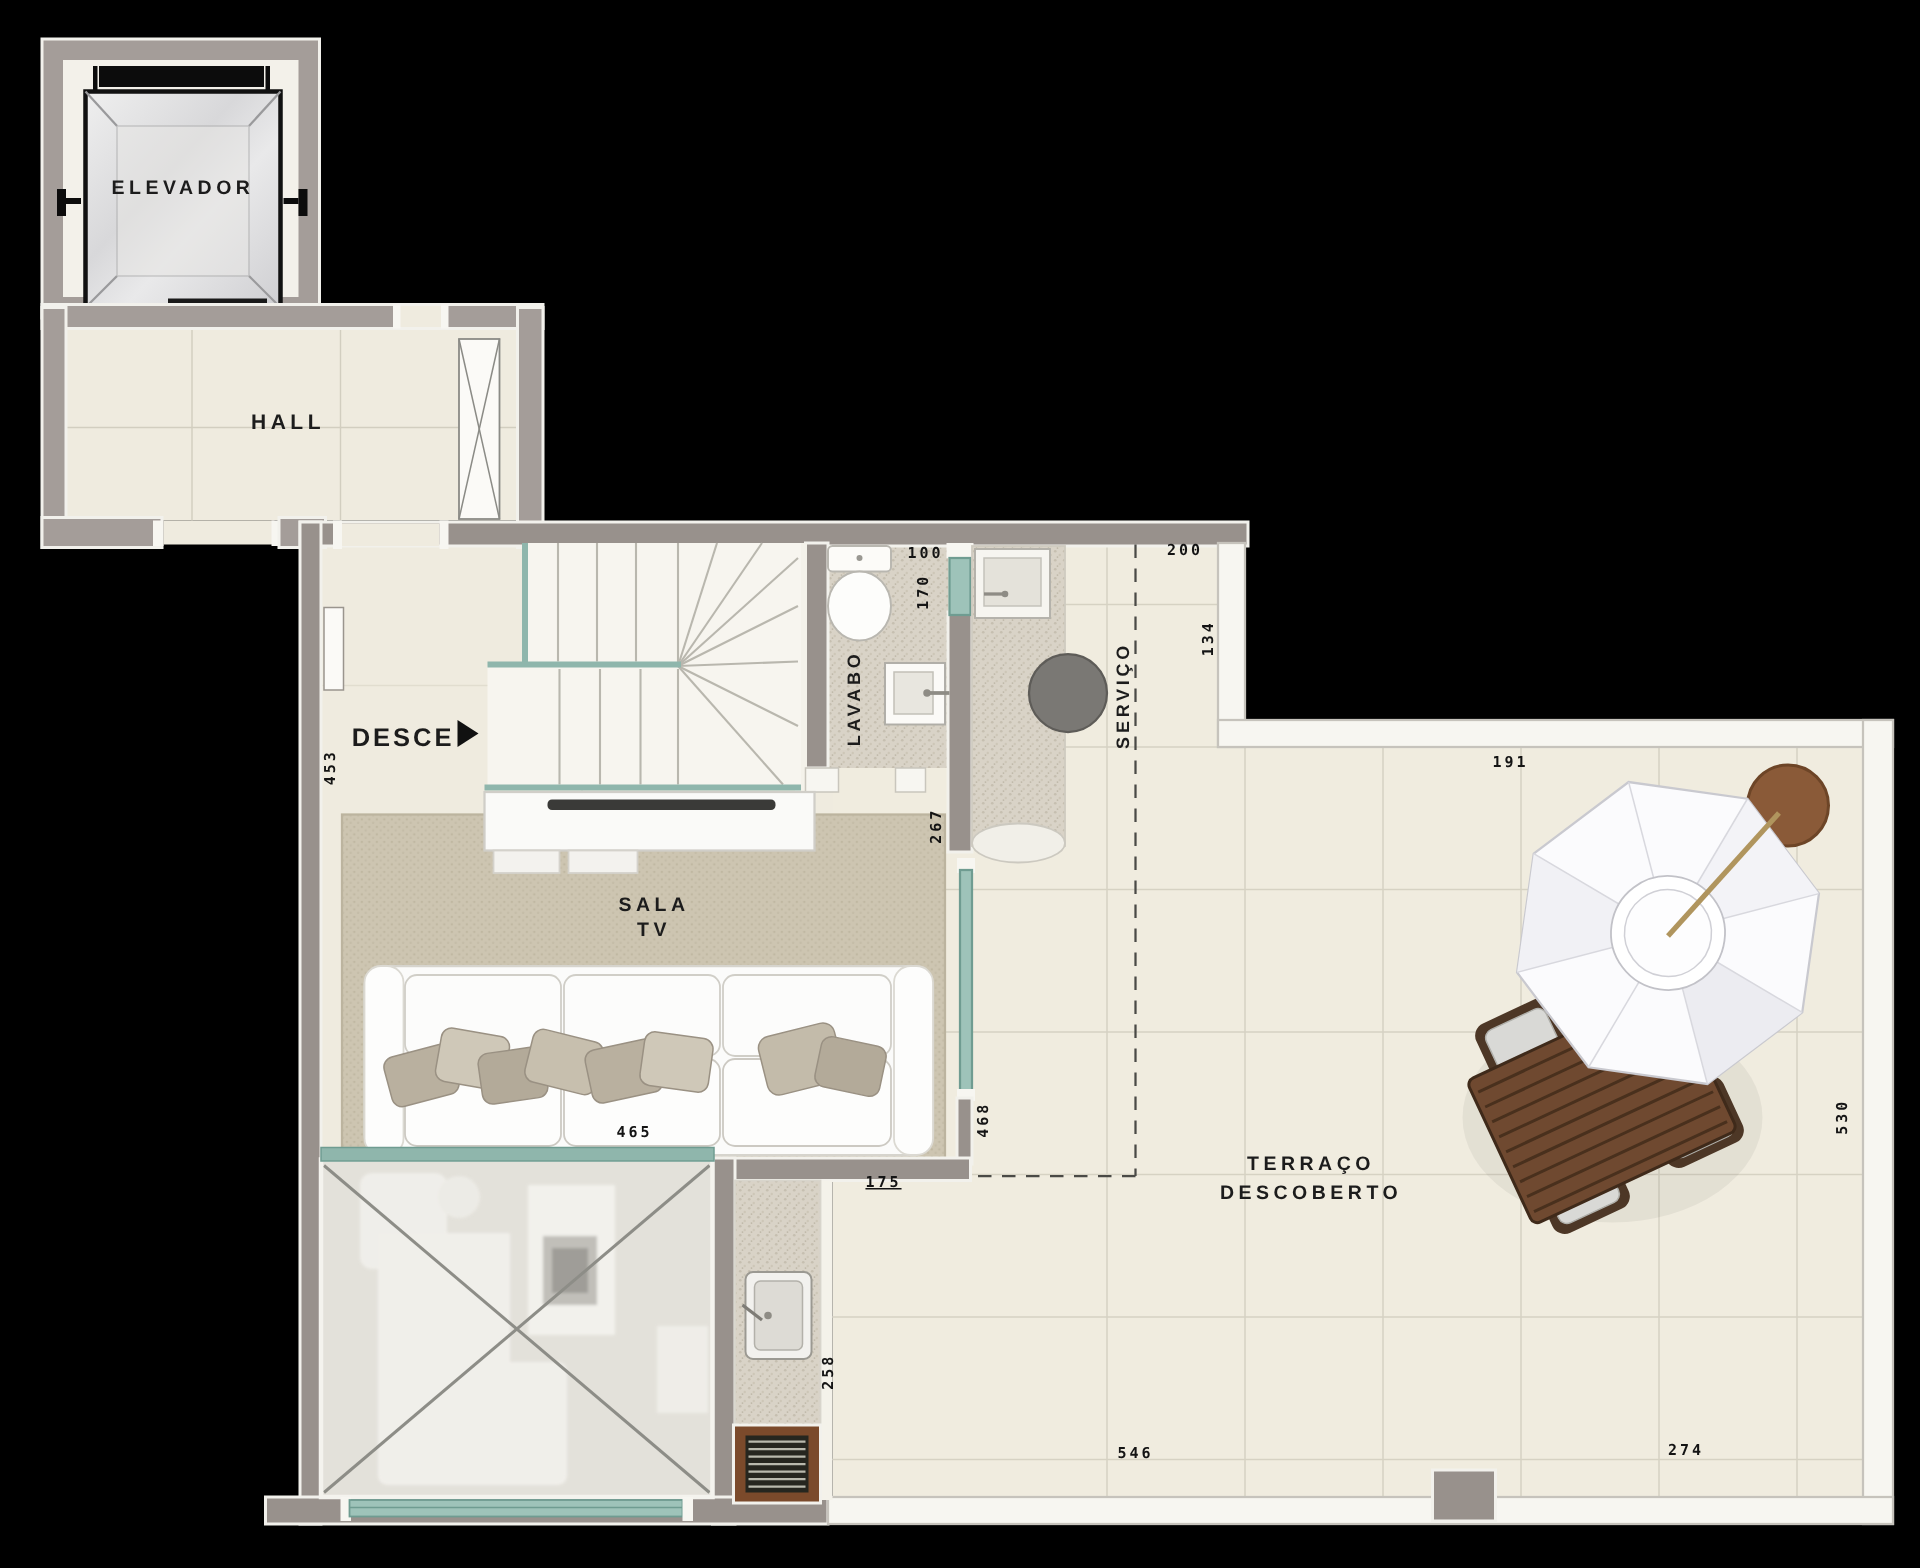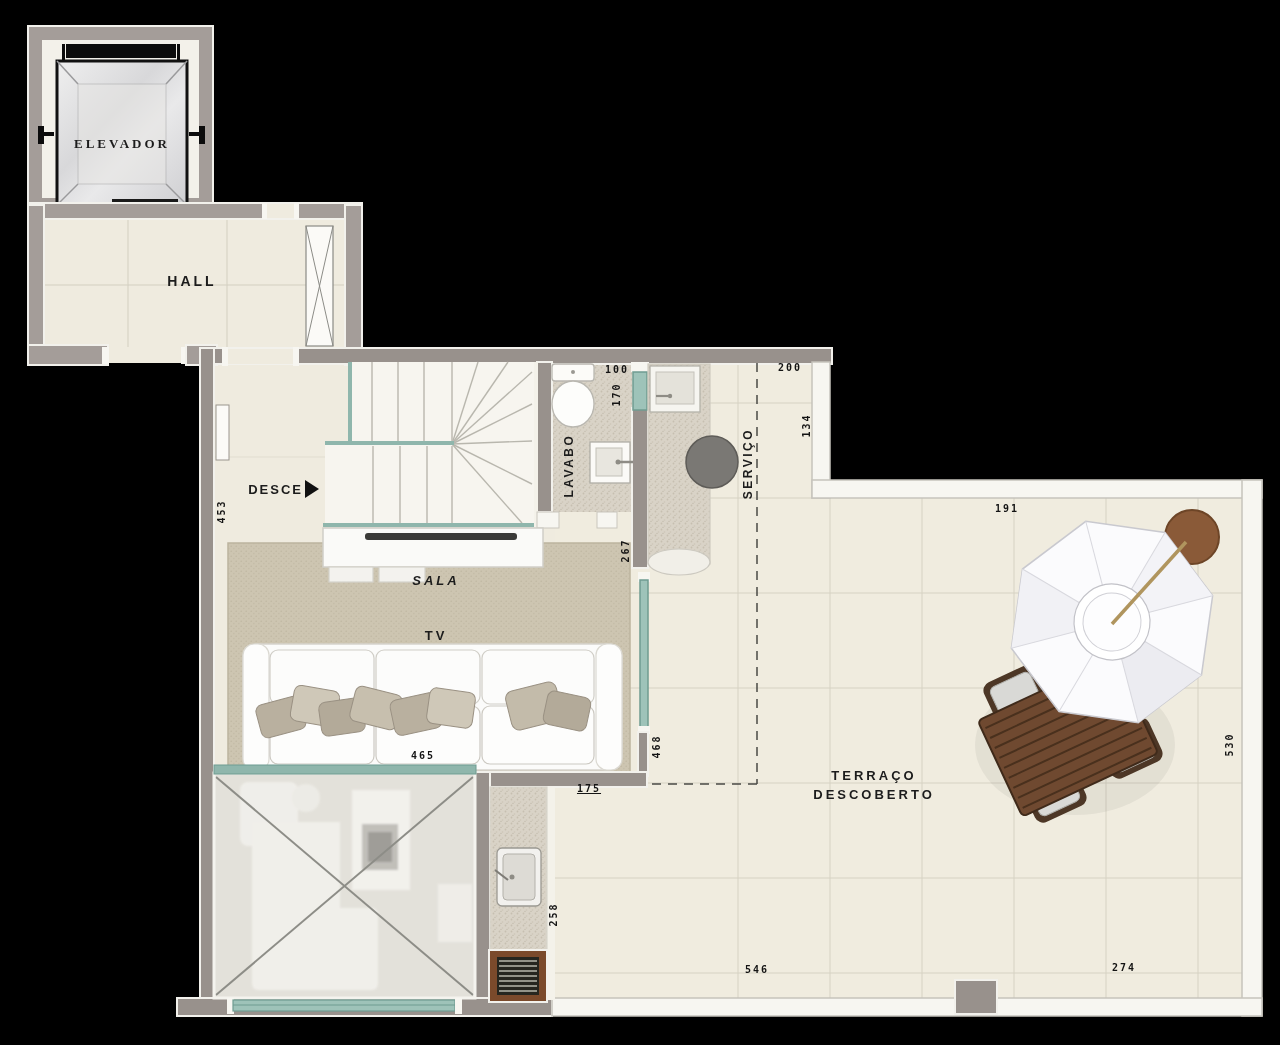--- a/index.html
+++ b/index.html
@@ -5,21 +5,21 @@
   html,body{margin:0;padding:0;background:#000;}
   #plan{position:relative;width:1280px;height:1045px;background:#000;overflow:hidden;
         font-family:"Liberation Sans", sans-serif;}
   #plan svg{position:absolute;left:0;top:0;}
   .lbl{position:absolute;color:#1c1c1c;font-weight:bold;text-align:center;
        letter-spacing:3px;font-size:13px;line-height:1.1;white-space:nowrap;}
   .dim{position:absolute;color:#141414;font-weight:bold;text-align:center;
        font-family:"DejaVu Sans Mono", monospace;font-size:10px;letter-spacing:2px;
        width:60px;white-space:nowrap;}
   .vert{transform:rotate(-90deg);}
-  .small{font-size:13px;letter-spacing:2px;}
+  .small{font-size:17px;letter-spacing:2px;}
   .vlbl{width:100px;font-size:12px;letter-spacing:2.5px;}
 </style>
 </head>
 <body>
 
 <div id="plan">
 <svg width="1280" height="1045" viewBox="0 0 1280 1045">
   <defs>
     <linearGradient id="marble" x1="0" y1="0" x2="1" y2="1">
       <stop offset="0" stop-color="#efefef"></stop>
@@ -339,25 +339,25 @@
         <line x1="1112" y1="622" x2="1152" y2="526"></line>
             <line x1="1112" y1="622" x2="1208" y2="582"></line>
       </g>
       <circle cx="1112" cy="622" r="38" fill="#ffffff" stroke="#c2c2c8" stroke-width="1.2"></circle>
       <circle cx="1112" cy="622" r="29" fill="#fdfdfe" stroke="#d0d0d6" stroke-width="1"></circle>
     </g>
     <line x1="1112" y1="624" x2="1186" y2="542" stroke="#b0955e" stroke-width="3.5"></line>
   </g>
 </svg>
 
-  <div class="lbl" style="left:52px;top:137px;width:140px;font-family:Liberation Serif, serif;">ELEVADOR</div>
+  <div class="lbl" style="left:52px;top:118px;width:140px;">ELEVADOR</div>
   <div class="lbl" style="left:132px;top:274px;width:120px;font-size:14px;">HALL</div>
   <div class="lbl small" style="left:233px;top:483px;width:70px;text-align:right;">DESCE</div>
-  <div class="lbl" style="left:376px;top:574px;width:120px;font-style:italic;">SALA</div>
-  <div class="lbl" style="left:376px;top:613px;width:120px;margin-top:16px;">TV</div>
+  <div class="lbl" style="left:376px;top:596px;width:120px;">SALA</div>
+  <div class="lbl" style="left:376px;top:613px;width:120px;">TV</div>
   <div class="lbl vert vlbl" style="left:520px;top:459px;">LAVABO</div>
   <div class="lbl vert vlbl" style="left:699px;top:457px;">SERVIÇO</div>
   <div class="lbl" style="left:784px;top:769px;width:180px;">TERRAÇO</div>
   <div class="lbl" style="left:784px;top:788px;width:180px;">DESCOBERTO</div>
 
   <div class="dim vert" style="left:191px;top:506px;">453</div>
   <div class="dim" style="left:587px;top:364px;">100</div>
   <div class="dim vert" style="left:586px;top:389px;">170</div>
   <div class="dim" style="left:742px;top:362px;text-align:right;">200</div>
   <div class="dim vert" style="left:776px;top:420px;">134</div>

